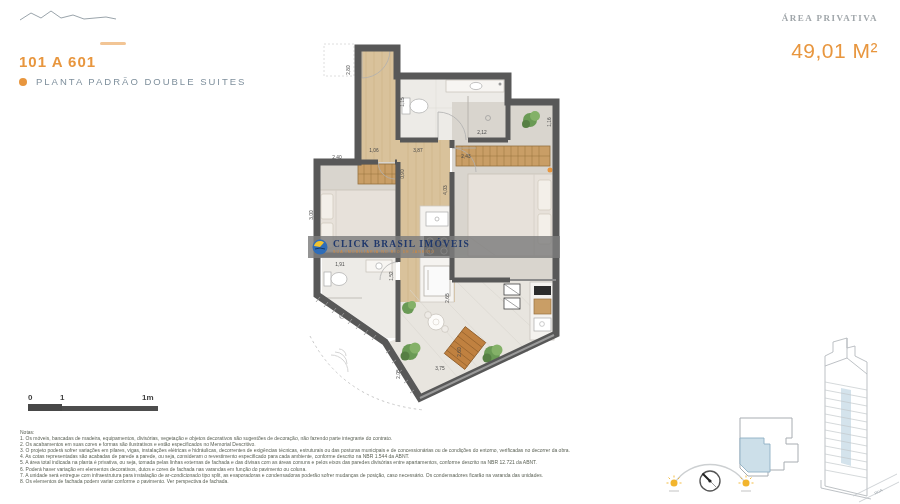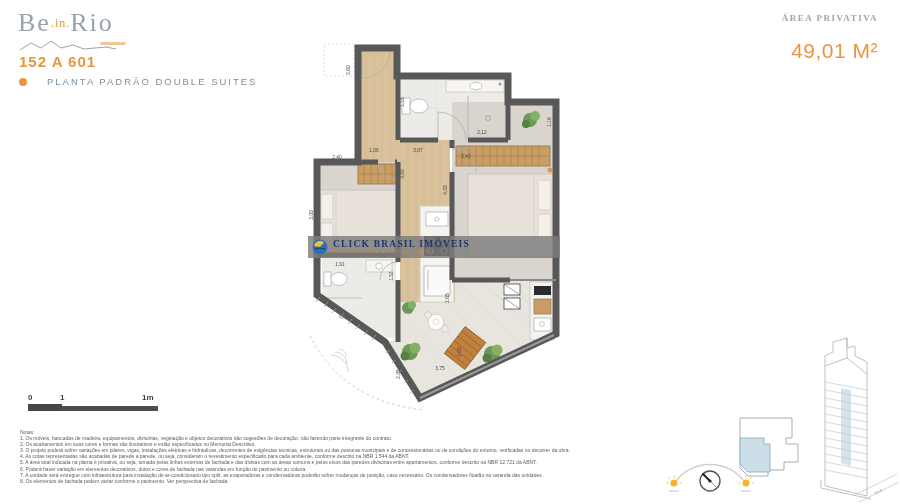--- a/index.html
+++ b/index.html
@@ -8,21 +8,21 @@
   .abs{position:absolute;}
 
   
   .logo{left:18px;top:8px;width:120px;}
   .logo-line{white-space:nowrap;color:#98a2aa;font-family:"Liberation Serif",serif;font-size:26px;letter-spacing:2px;}
   .logo-in{color:#e8963e;font-size:12px;letter-spacing:1px;vertical-align:4px;}
   .logo-tag{position:absolute;right:12px;top:34px;width:26px;height:3px;background:#e8963e;opacity:.55;border-radius:2px;}
 
   
   .units{left:19px;top:53px;color:#e8963e;font-size:15px;font-weight:bold;letter-spacing:1px;}
-  .ptype-row{left:19px;top:76px;display:flex;align-items:center;gap:20px;}
+  .ptype-row{left:19px;top:76px;display:flex;align-items:center;gap:9px;}
   .ptype-dot{width:8px;height:8px;border-radius:50%;background:#e8963e;}
   .ptype{color:#7e8f9c;font-size:9.5px;letter-spacing:2px;}
 
   
   .area-box{right:22px;top:13px;text-align:right;}
   .area-label{color:#a0a6aa;font-size:9px;letter-spacing:1.5px;font-weight:bold;font-family:Liberation Serif, serif;}
   .area-value{color:#e8963e;font-size:21px;margin-top:16px;letter-spacing:.5px;}
 
   
   .plan-wrap{left:300px;top:40px;width:270px;height:380px;}
@@ -47,28 +47,27 @@
 
   svg text{font-family:"Liberation Sans",sans-serif;}
   .dim{font-size:4.8px;fill:#4a4a4a;}
 </style>
 </head>
 <body>
 
 <div class="page">
 
   <div class="abs logo">
-    <div class="logo-line"><span>Be</span><span class="logo-in">.in.</span><span>Rio</span></div>
     <svg width="100" height="14" viewBox="0 0 100 14">
       <polyline points="2,12 13,5 23,10 33,3 43,10 55,7 66,11 88,9 98,11" fill="none" stroke="#9aa4ab" stroke-width="1"></polyline>
     </svg>
     <div class="logo-tag"></div>
   </div>
 
-  <div class="abs units">152 A 601</div>
+  <div class="abs units">101 A 601</div>
   <div class="abs ptype-row">
     <span class="ptype-dot"></span>
     <span class="ptype">PLANTA PADRÃO DOUBLE SUITES</span>
   </div>
 
   <div class="abs area-box">
     <div class="area-label">ÁREA PRIVATIVA</div>
     <div class="area-value">49,01 M²</div>
   </div>
 

